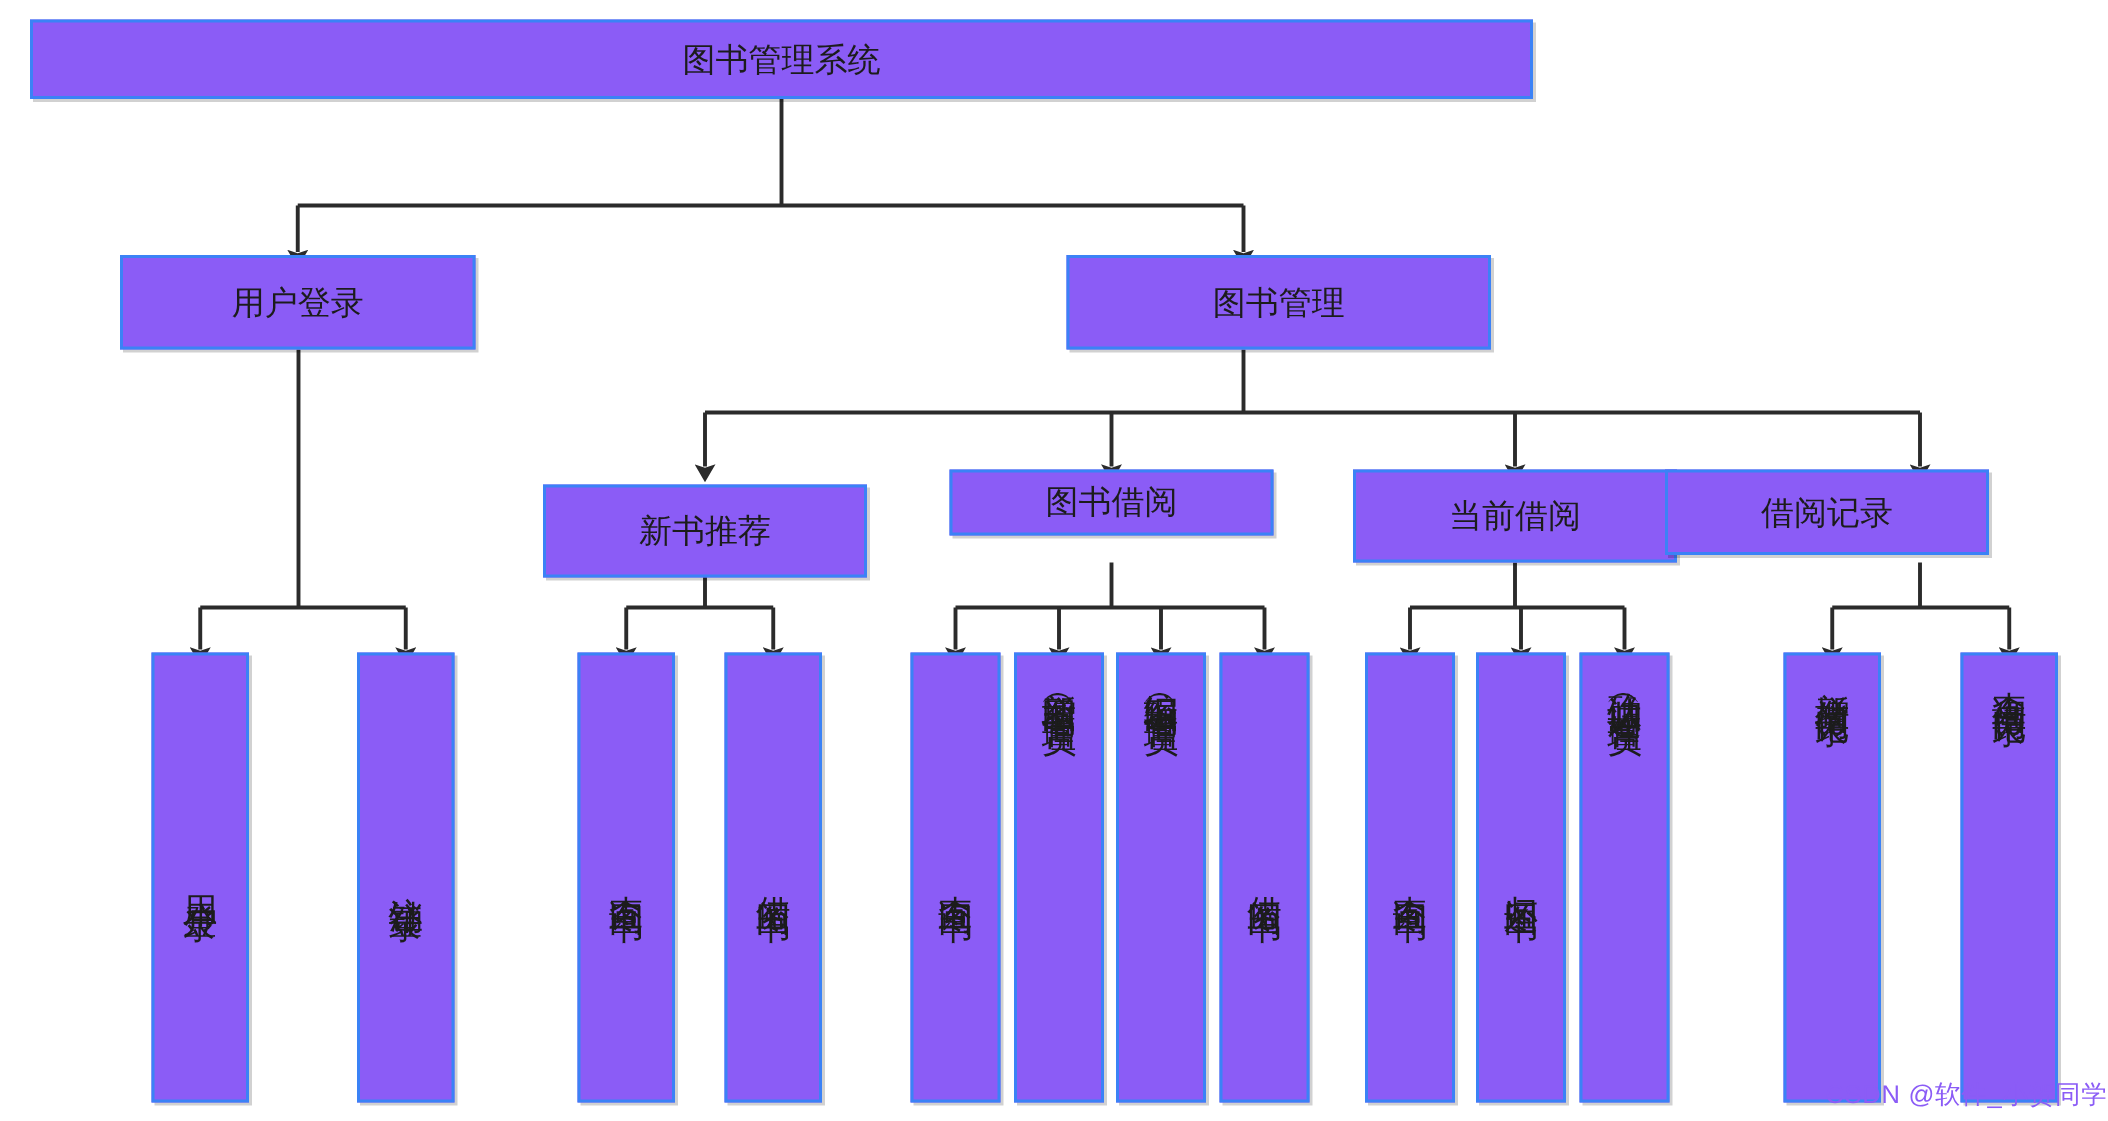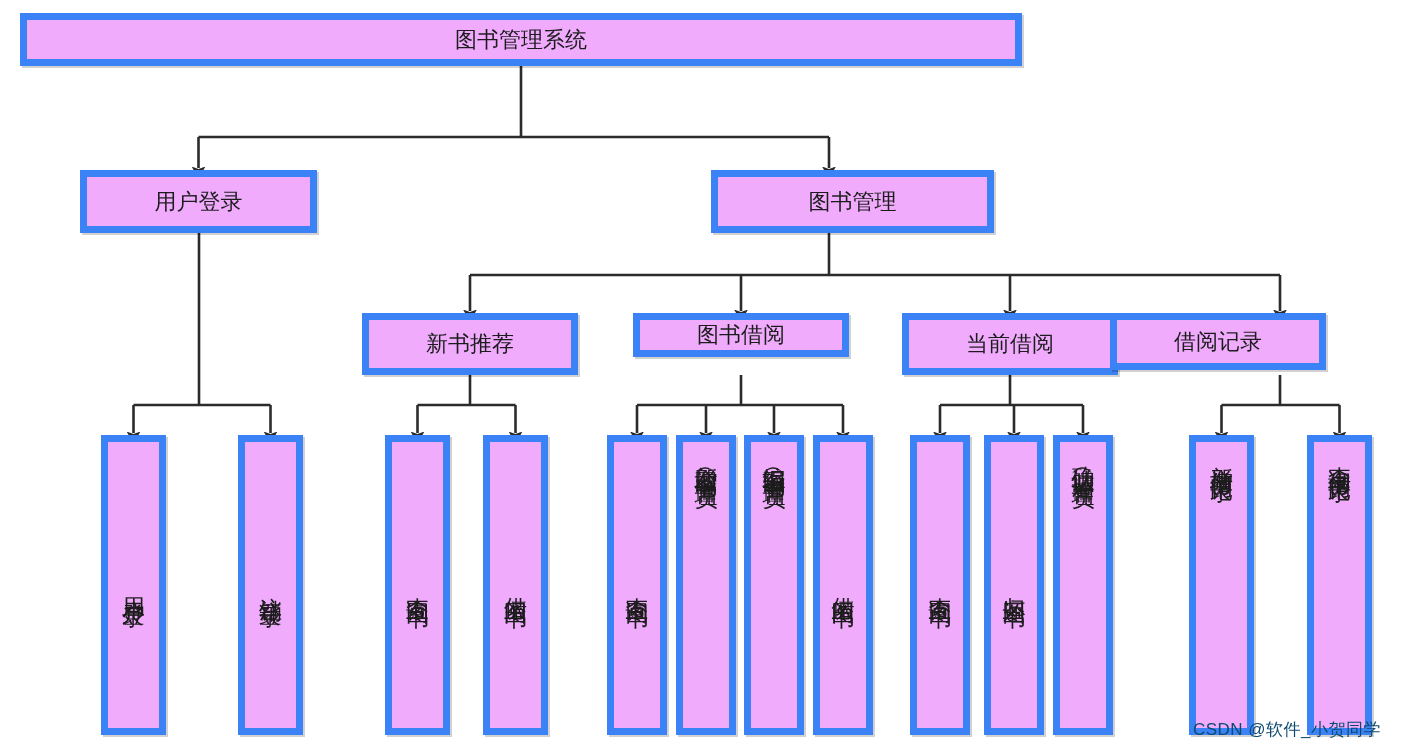--- a/index.html
+++ b/index.html
@@ -20,22 +20,22 @@
   #diagram-svg {
     position: absolute;
     left: 0;
     top: 0;
     width: 1405px;
     height: 747px;
   }
   .node-box {
     position: absolute;
     box-sizing: border-box;
-    background: #f0abfc;
-    border: 7px solid #3b82f6;
+    background: #8b5cf6;
+    border: 2px solid #3b82f6;
     box-shadow: 2px 2px 0 rgba(0,0,0,0.18);
     display: flex;
     align-items: center;
     justify-content: center;
   }
   .node-label {
     color: #1c1c1c;
     text-align: center;
     line-height: 1.18;
     white-space: nowrap;
@@ -54,24 +54,24 @@
     font-size: 23px;
     letter-spacing: 3px;
     line-height: 1;
   }
   .node-box.vertical.centered {
     align-items: center;
     padding-top: 0;
   }
   #watermark {
     position: absolute;
-    right: 24px;
+    right: 0;
     bottom: 6px;
     font-size: 17px;
-    color: #0c4a6e;
+    color: #8b5cf6;
     letter-spacing: 0.5px;
     white-space: nowrap;
     pointer-events: none;
   }
 </style>
 </head>
 <body>
 
 <div id="stage">
 
@@ -121,21 +121,21 @@
   <div id="nodes-layer">
       <div class="node-box horizontal" style="left: 20px; top: 13px; width: 1002px; height: 53px;">
         <span class="node-label">图书管理系统</span>
       </div>
       <div class="node-box horizontal" style="left: 80px; top: 170px; width: 237px; height: 63px;">
         <span class="node-label">用户登录</span>
       </div>
       <div class="node-box horizontal" style="left: 711px; top: 170px; width: 283px; height: 63px;">
         <span class="node-label">图书管理</span>
       </div>
-      <div class="node-box horizontal" style="left: 362px; top: 313px; width: 216px; height: 62px;">
+      <div class="node-box horizontal" style="left: 362px; top: 323px; width: 216px; height: 62px;">
         <span class="node-label">新书推荐</span>
       </div>
       <div class="node-box horizontal" style="left: 633px; top: 313px; width: 216px; height: 44px;">
         <span class="node-label">图书借阅</span>
       </div>
       <div class="node-box horizontal" style="left: 902px; top: 313px; width: 216px; height: 62px;">
         <span class="node-label">当前借阅</span>
       </div>
       <div class="node-box horizontal" style="left: 1110px; top: 313px; width: 216px; height: 57px;">
         <span class="node-label">借阅记录</span>

